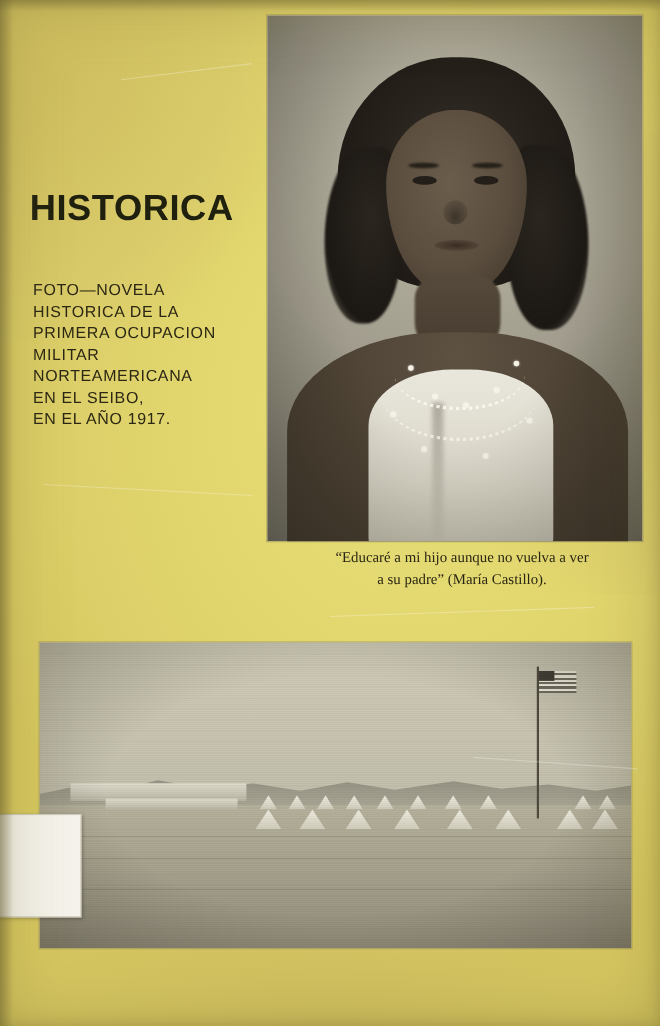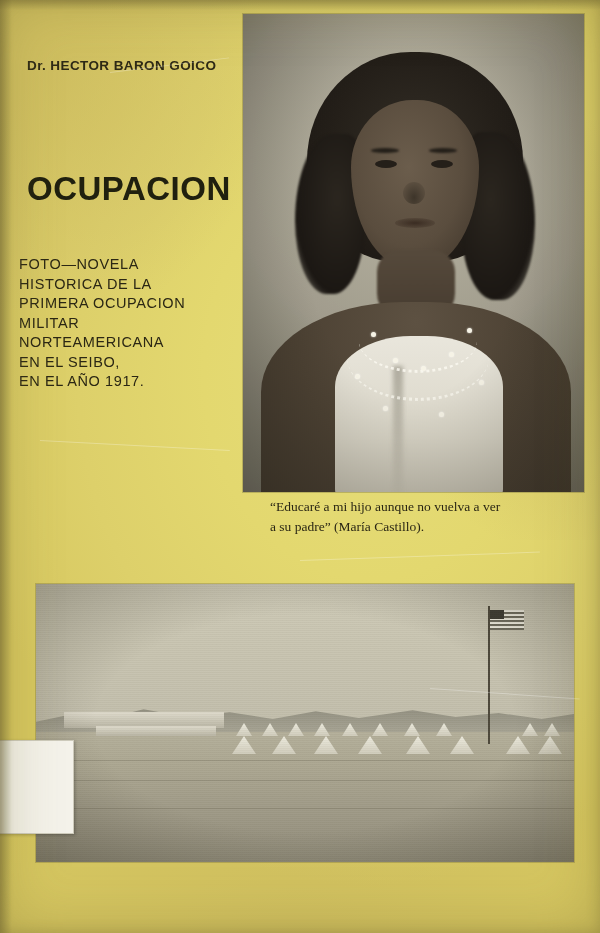--- a/index.html
+++ b/index.html
@@ -83,21 +83,21 @@
     position: absolute;
     left: 27px; top: 170px;
     font-family: "Liberation Sans", sans-serif;
     font-weight: bold;
     font-size: 33px;
     letter-spacing: 0.5px;
     color: #20200f;
   }
   .subtitle {
     position: absolute;
-    left: 19px; top: 255px;
+    left: 30px; top: 255px;
     font-family: "Liberation Sans", sans-serif;
     font-size: 14.5px;
     line-height: 19.5px;
     letter-spacing: 0.6px;
     color: #2b2714;
     white-space: pre-line;
   }
 
   
   .portrait {
@@ -234,21 +234,21 @@
     background: #f6f3e6;
     border-radius: 50%;
     box-shadow: 0 0 2px rgba(255,255,255,0.8);
   }
 
   
   .caption1 {
     position: absolute;
     left: 270px; top: 497px;
     width: 300px;
-    text-align: left;
+    text-align: center;
     font-family: "Liberation Serif", serif;
     font-size: 13.5px;
     line-height: 20px;
     color: #2a2614;
     white-space: pre-line;
   }
 
   
   .camp {
     position: absolute;
@@ -349,23 +349,22 @@
 </style>
 </head>
 <body>
 
 <div class="page">
 
   <div class="stain-a"></div>
   <div class="stain-b"></div>
   <div class="stain-c"></div>
 
-  <div class="author">Dr. HECTOR BARON GOICO</div>
-
-  <div class="title">OCUPACION</div>
+
+  <div class="title">HISTORICA</div>
 
   <div class="subtitle">FOTO—NOVELA
 HISTORICA DE LA
 PRIMERA OCUPACION
 MILITAR
 NORTEAMERICANA
 EN EL SEIBO,
 EN EL AÑO 1917.</div>
 
   <div class="portrait">

